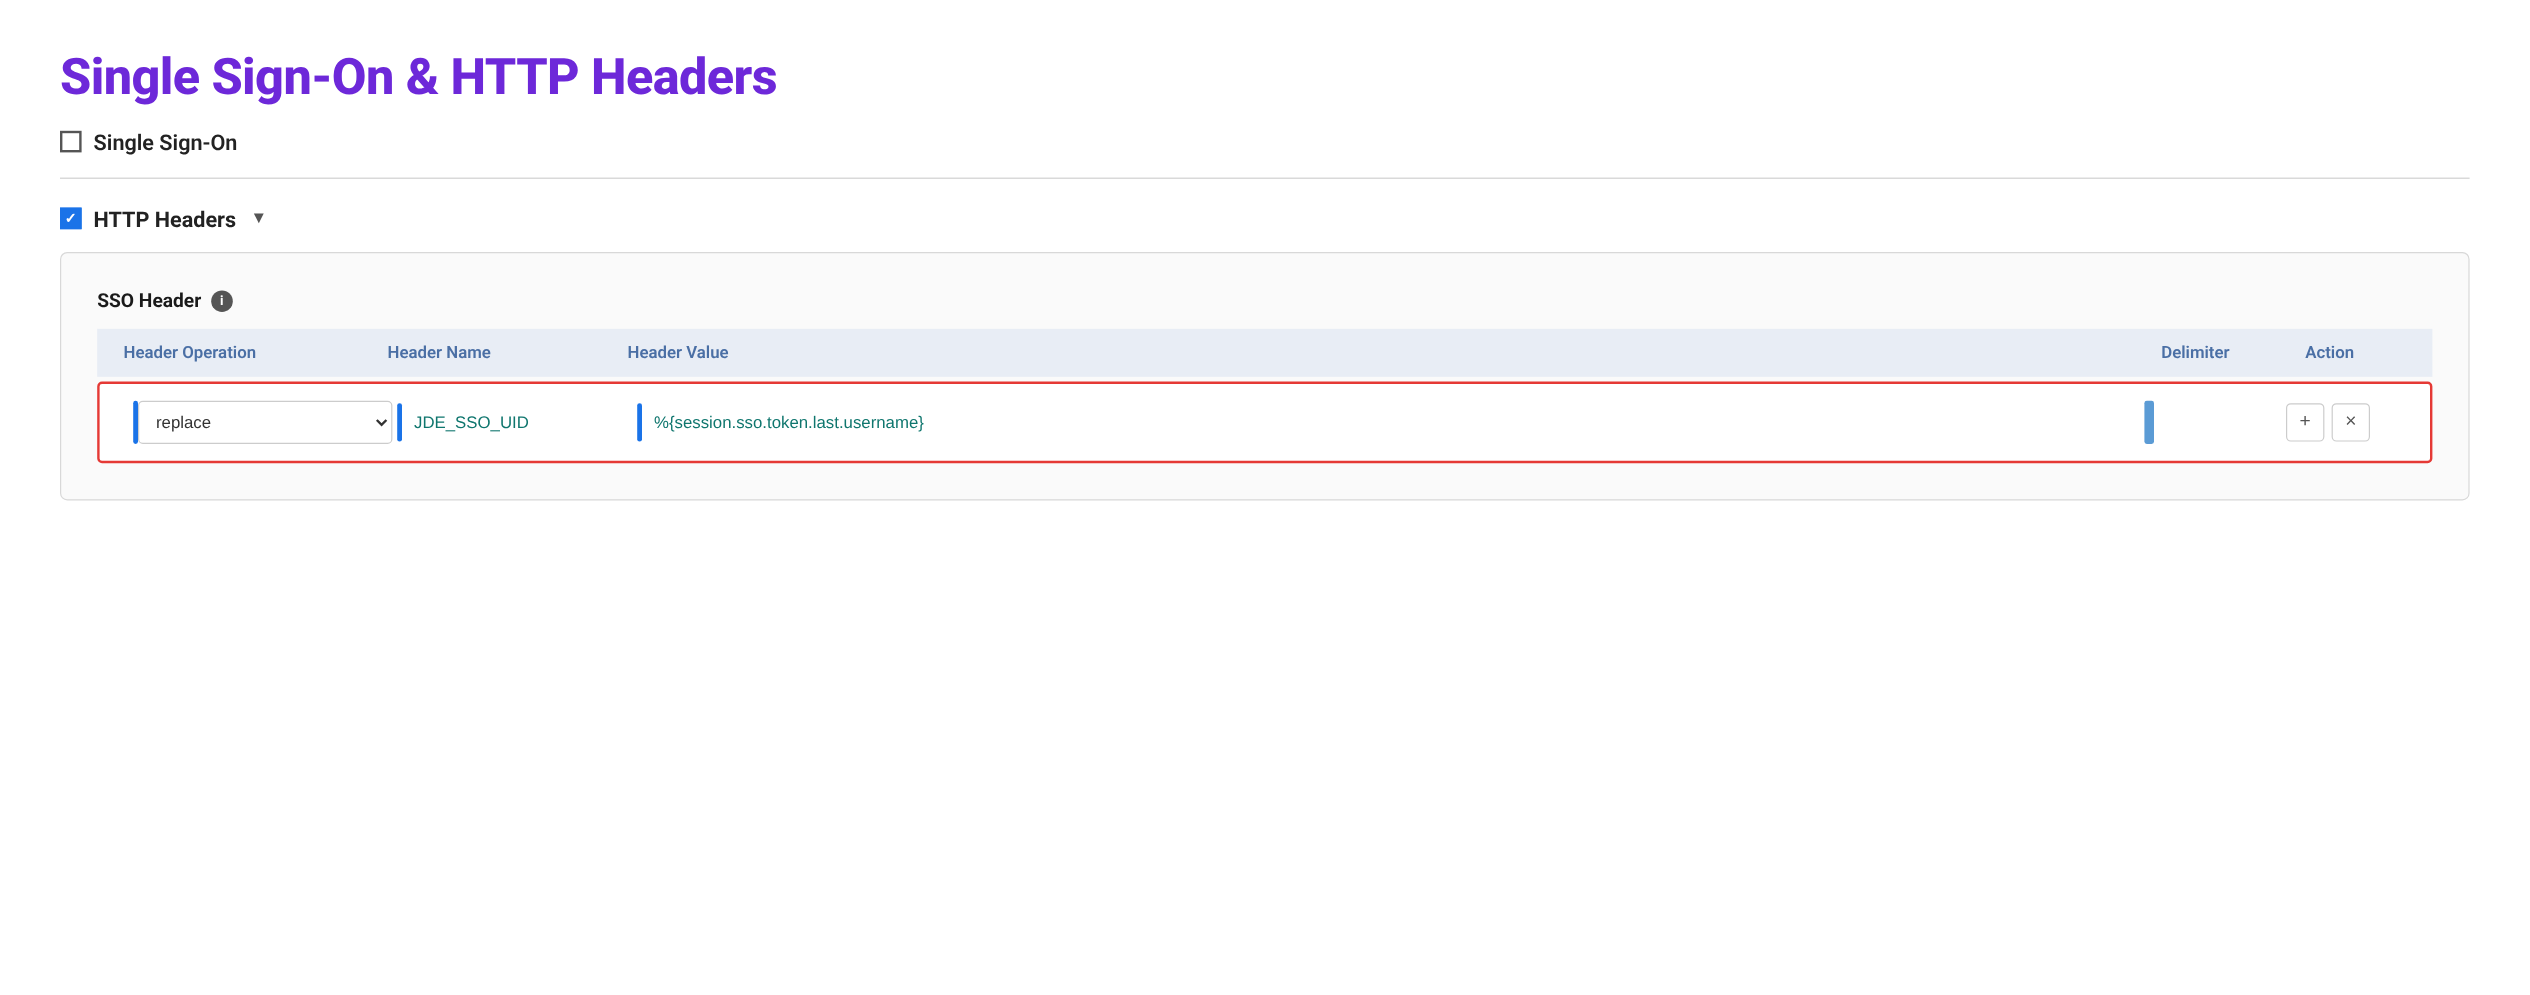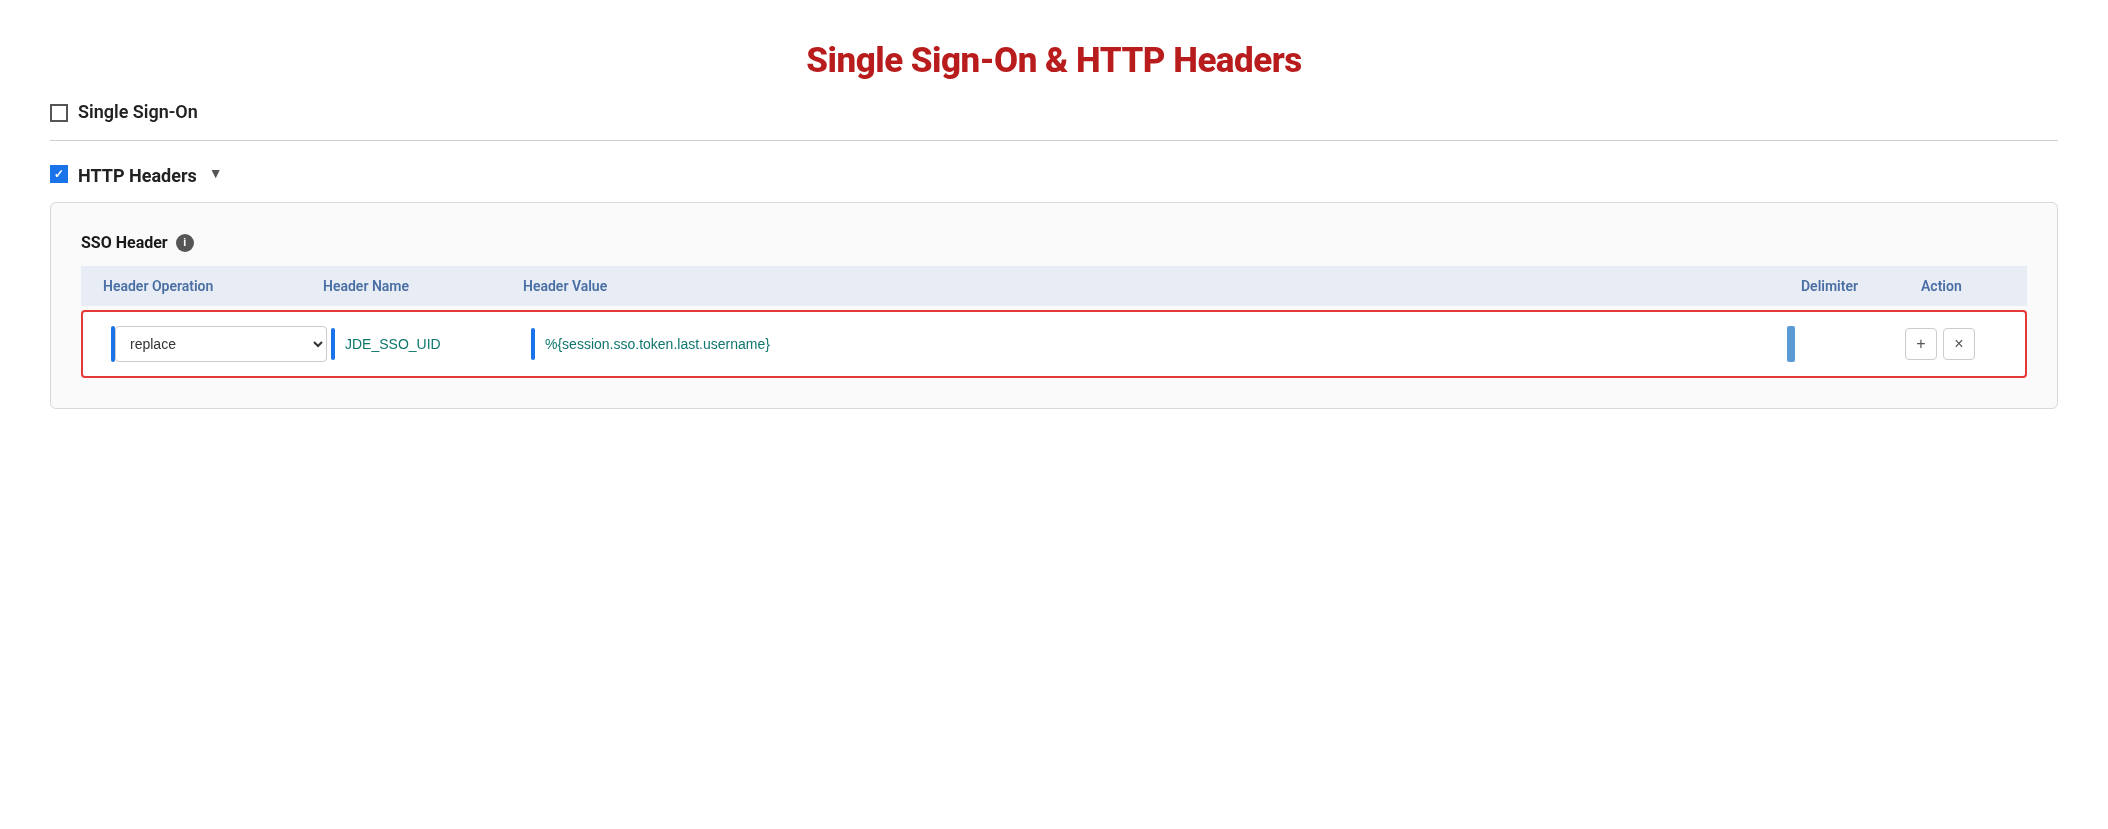--- a/index.html
+++ b/index.html
@@ -9,31 +9,30 @@
     }
 
     body {
       font-family: -apple-system, BlinkMacSystemFont, 'Segoe UI', Roboto, Arial, sans-serif;
       background: #ffffff;
       color: #1a1a1a;
       padding: 40px 50px;
     }
 
     .page-title {
-      font-size: 35px;
+      font-size: 42px;
       font-weight: 800;
-      color: #b91c1c;
+      color: #6d28d9;
       margin-bottom: 20px;
       letter-spacing: -0.5px;
-      text-align: center;
     }
 
     .sso-section {
       display: flex;
-      align-items: flex-end;
+      align-items: flex-start;
       gap: 10px;
       margin-bottom: 18px;
     }
 
     .sso-checkbox {
       width: 18px;
       height: 18px;
       border: 2px solid #555;
       display: inline-block;
       cursor: pointer;

